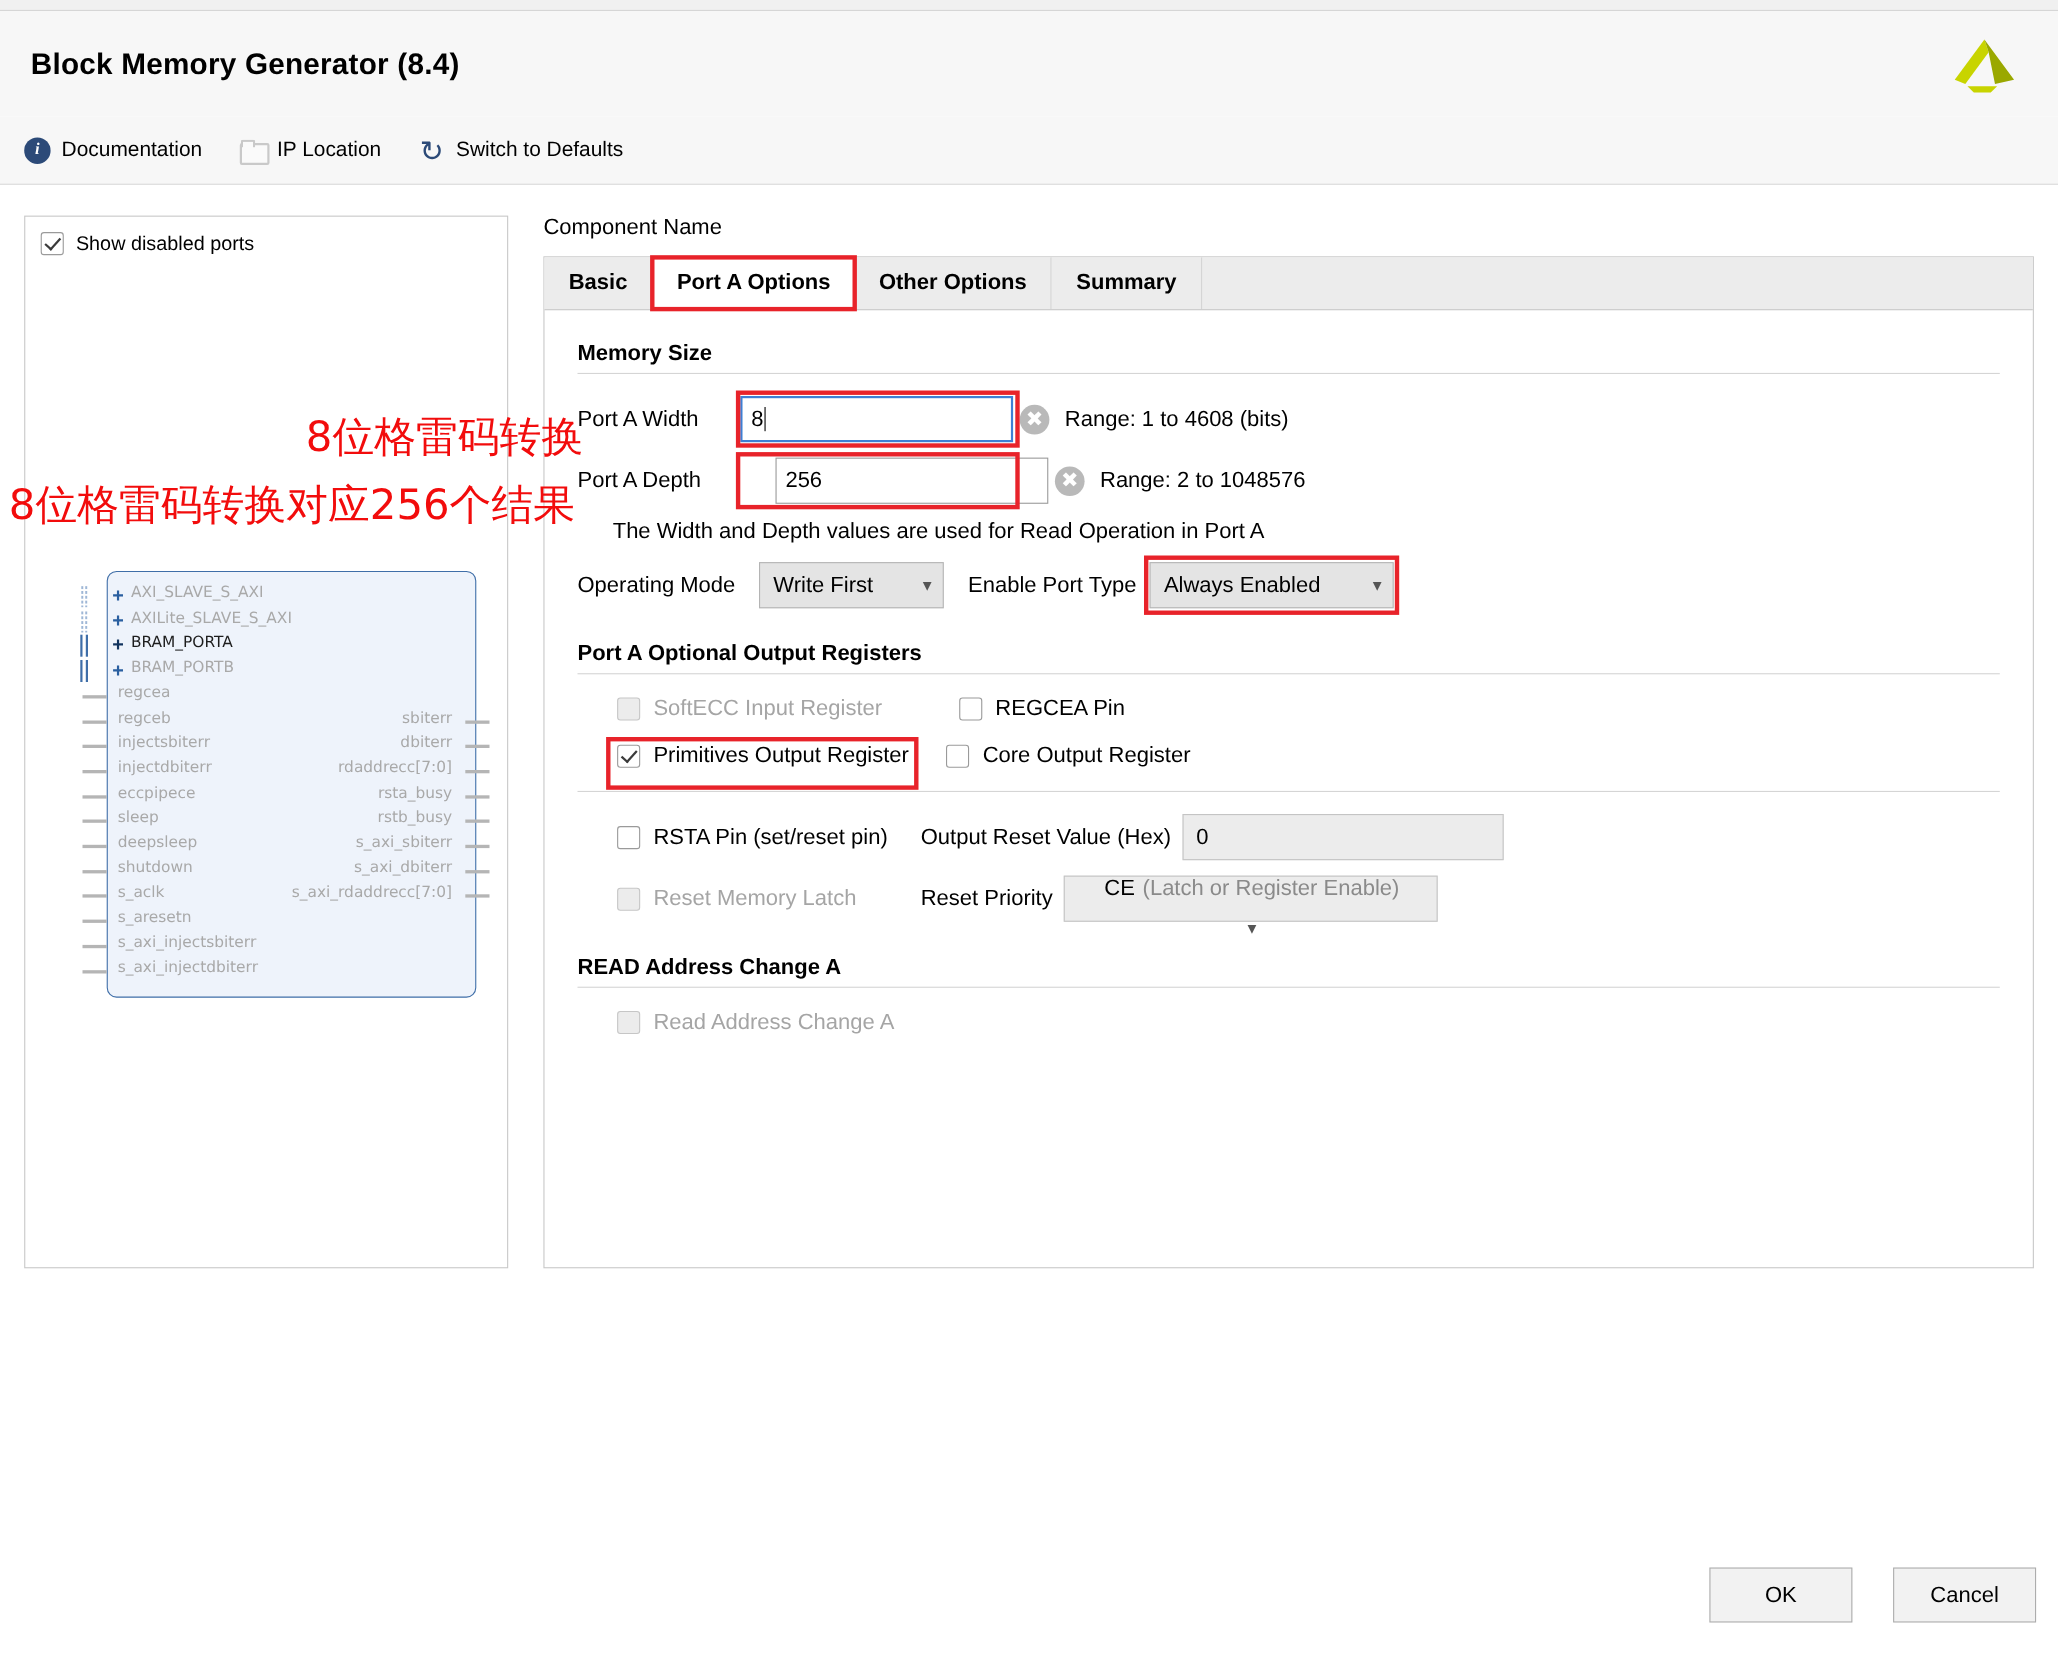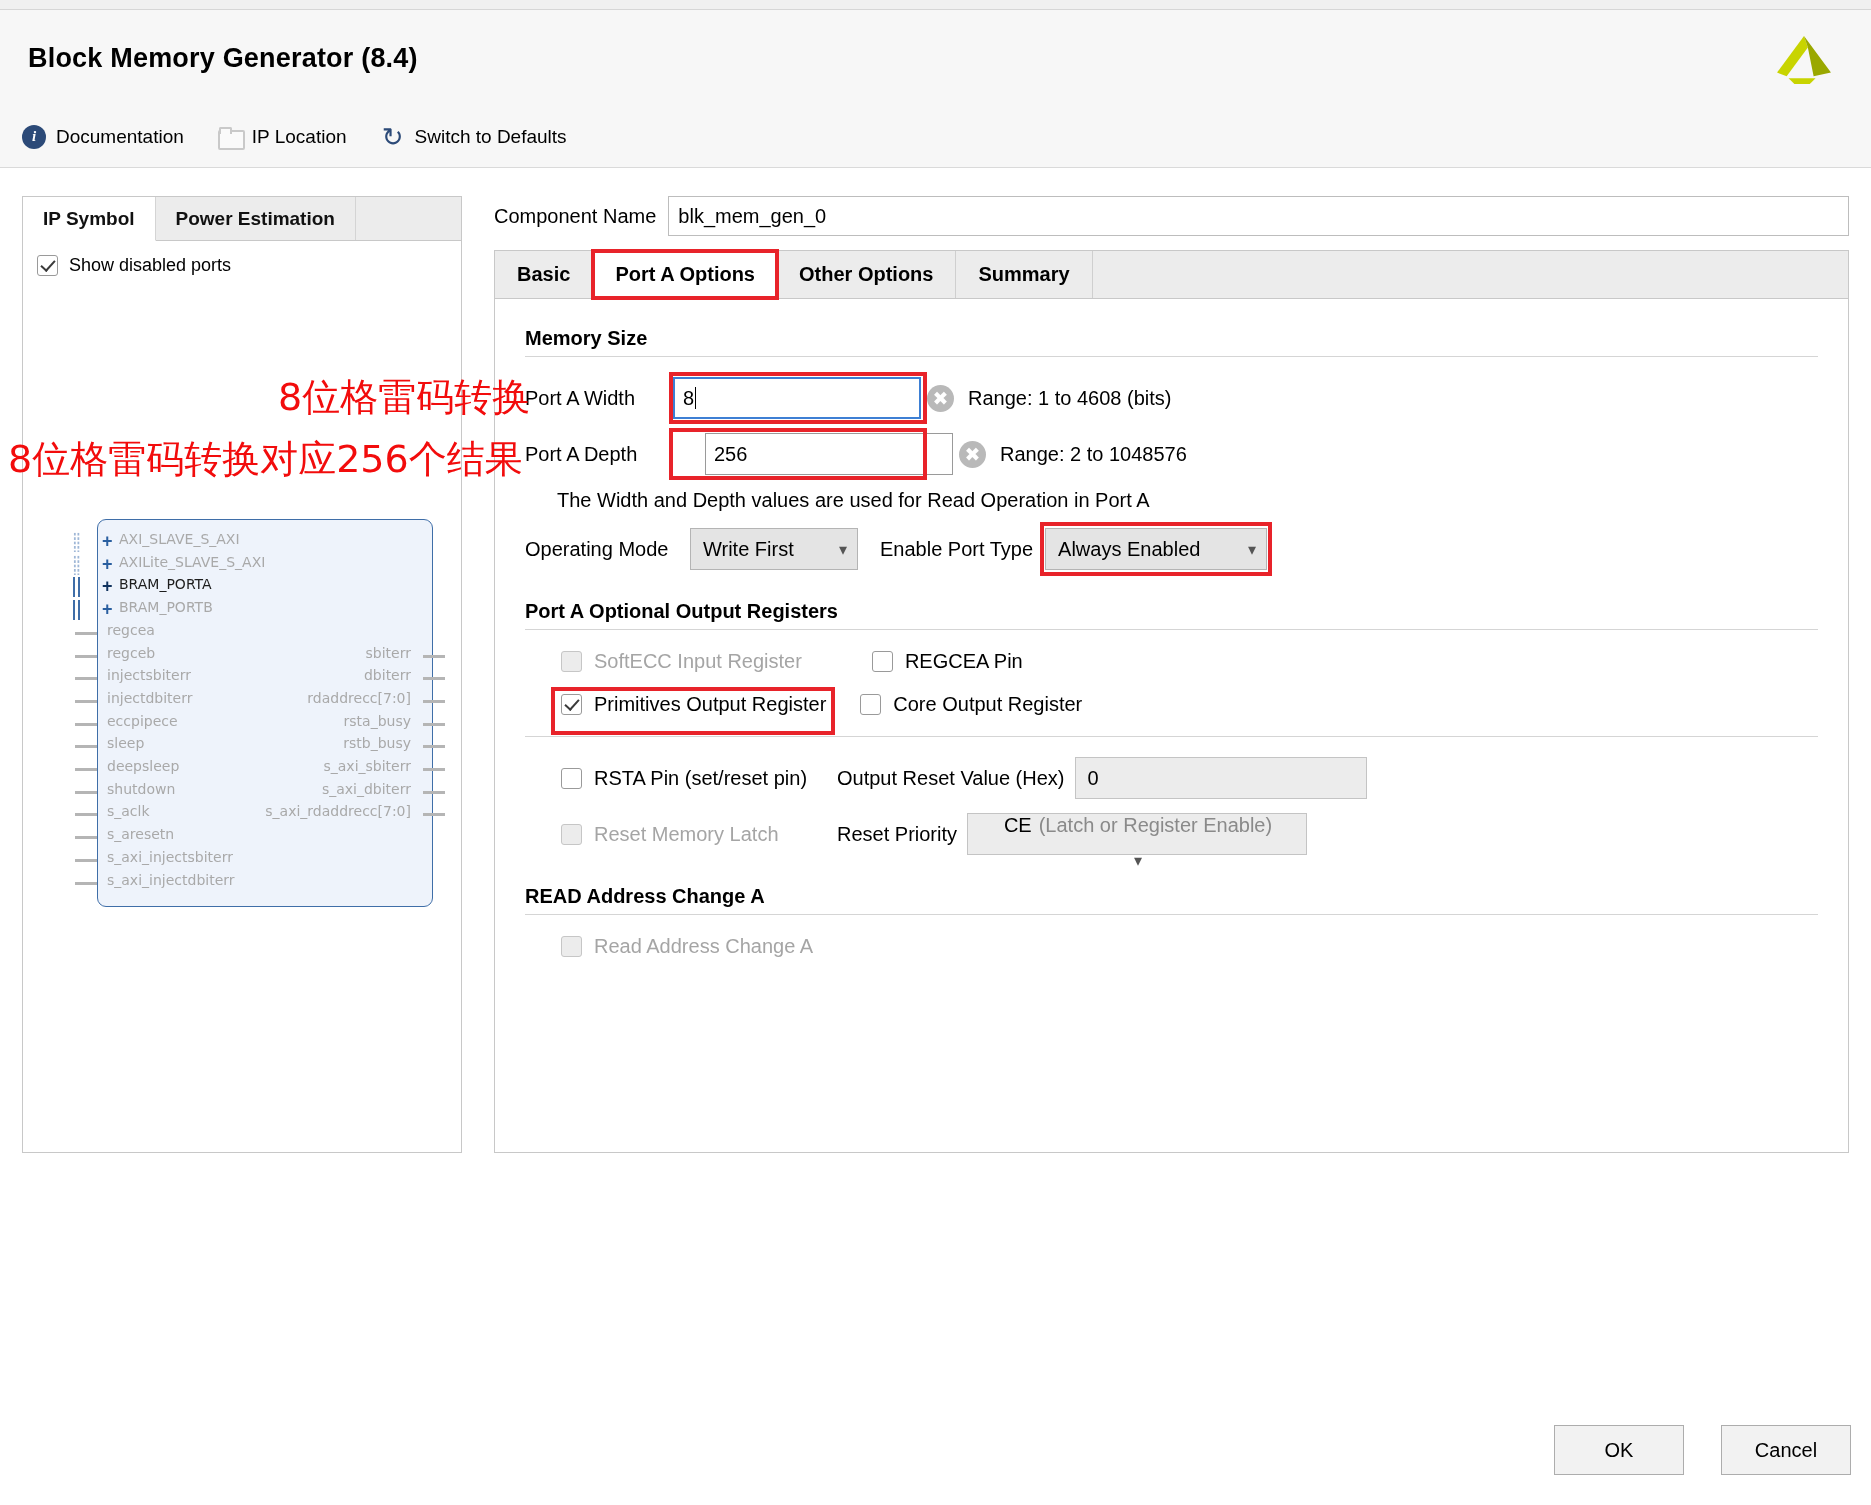--- a/index.html
+++ b/index.html
@@ -235,29 +235,20 @@
   </div>
   <div class="tool-item">
     <span class="ico-refresh">↻</span>
     <span class="lbl">Switch to Defaults</span>
   </div>
 </div>
 
 <div class="content">
 
   <div class="left-panel">
-    <div class="tabstrip-left">
-      <div class="ltab active">
-        <span>IP Symbol</span>
-      </div>
-      <div class="ltab">
-        <span>Power Estimation</span>
-      </div>
-      <div class="ltab filler"></div>
-    </div>
 
     <div class="show-ports">
       <span class="cb checked"></span>
       <span>Show disabled ports</span>
     </div>
 
     <div class="symbol-wrap">
       <div class="symbol-box"></div>
       <div id="symbol-rows">
           <div class="sym-row" style="top: 12px;">
@@ -361,21 +352,20 @@
             <span class="sym-right-label">s_axi_rdaddrecc[7:0]</span>
           </div>
         </div>
     </div>
   </div>
 
   <div class="right-panel">
 
     <div class="comp-row">
       <div class="comp-label">Component Name</div>
-      <div class="comp-input">blk_mem_gen_0</div>
     </div>
 
     <div class="tabbox">
       <div class="tabstrip">
         <div class="tab">
           <span>Basic</span>
         </div>
         <div class="tab active highlight">
           <span>Port A Options</span>
         </div>

